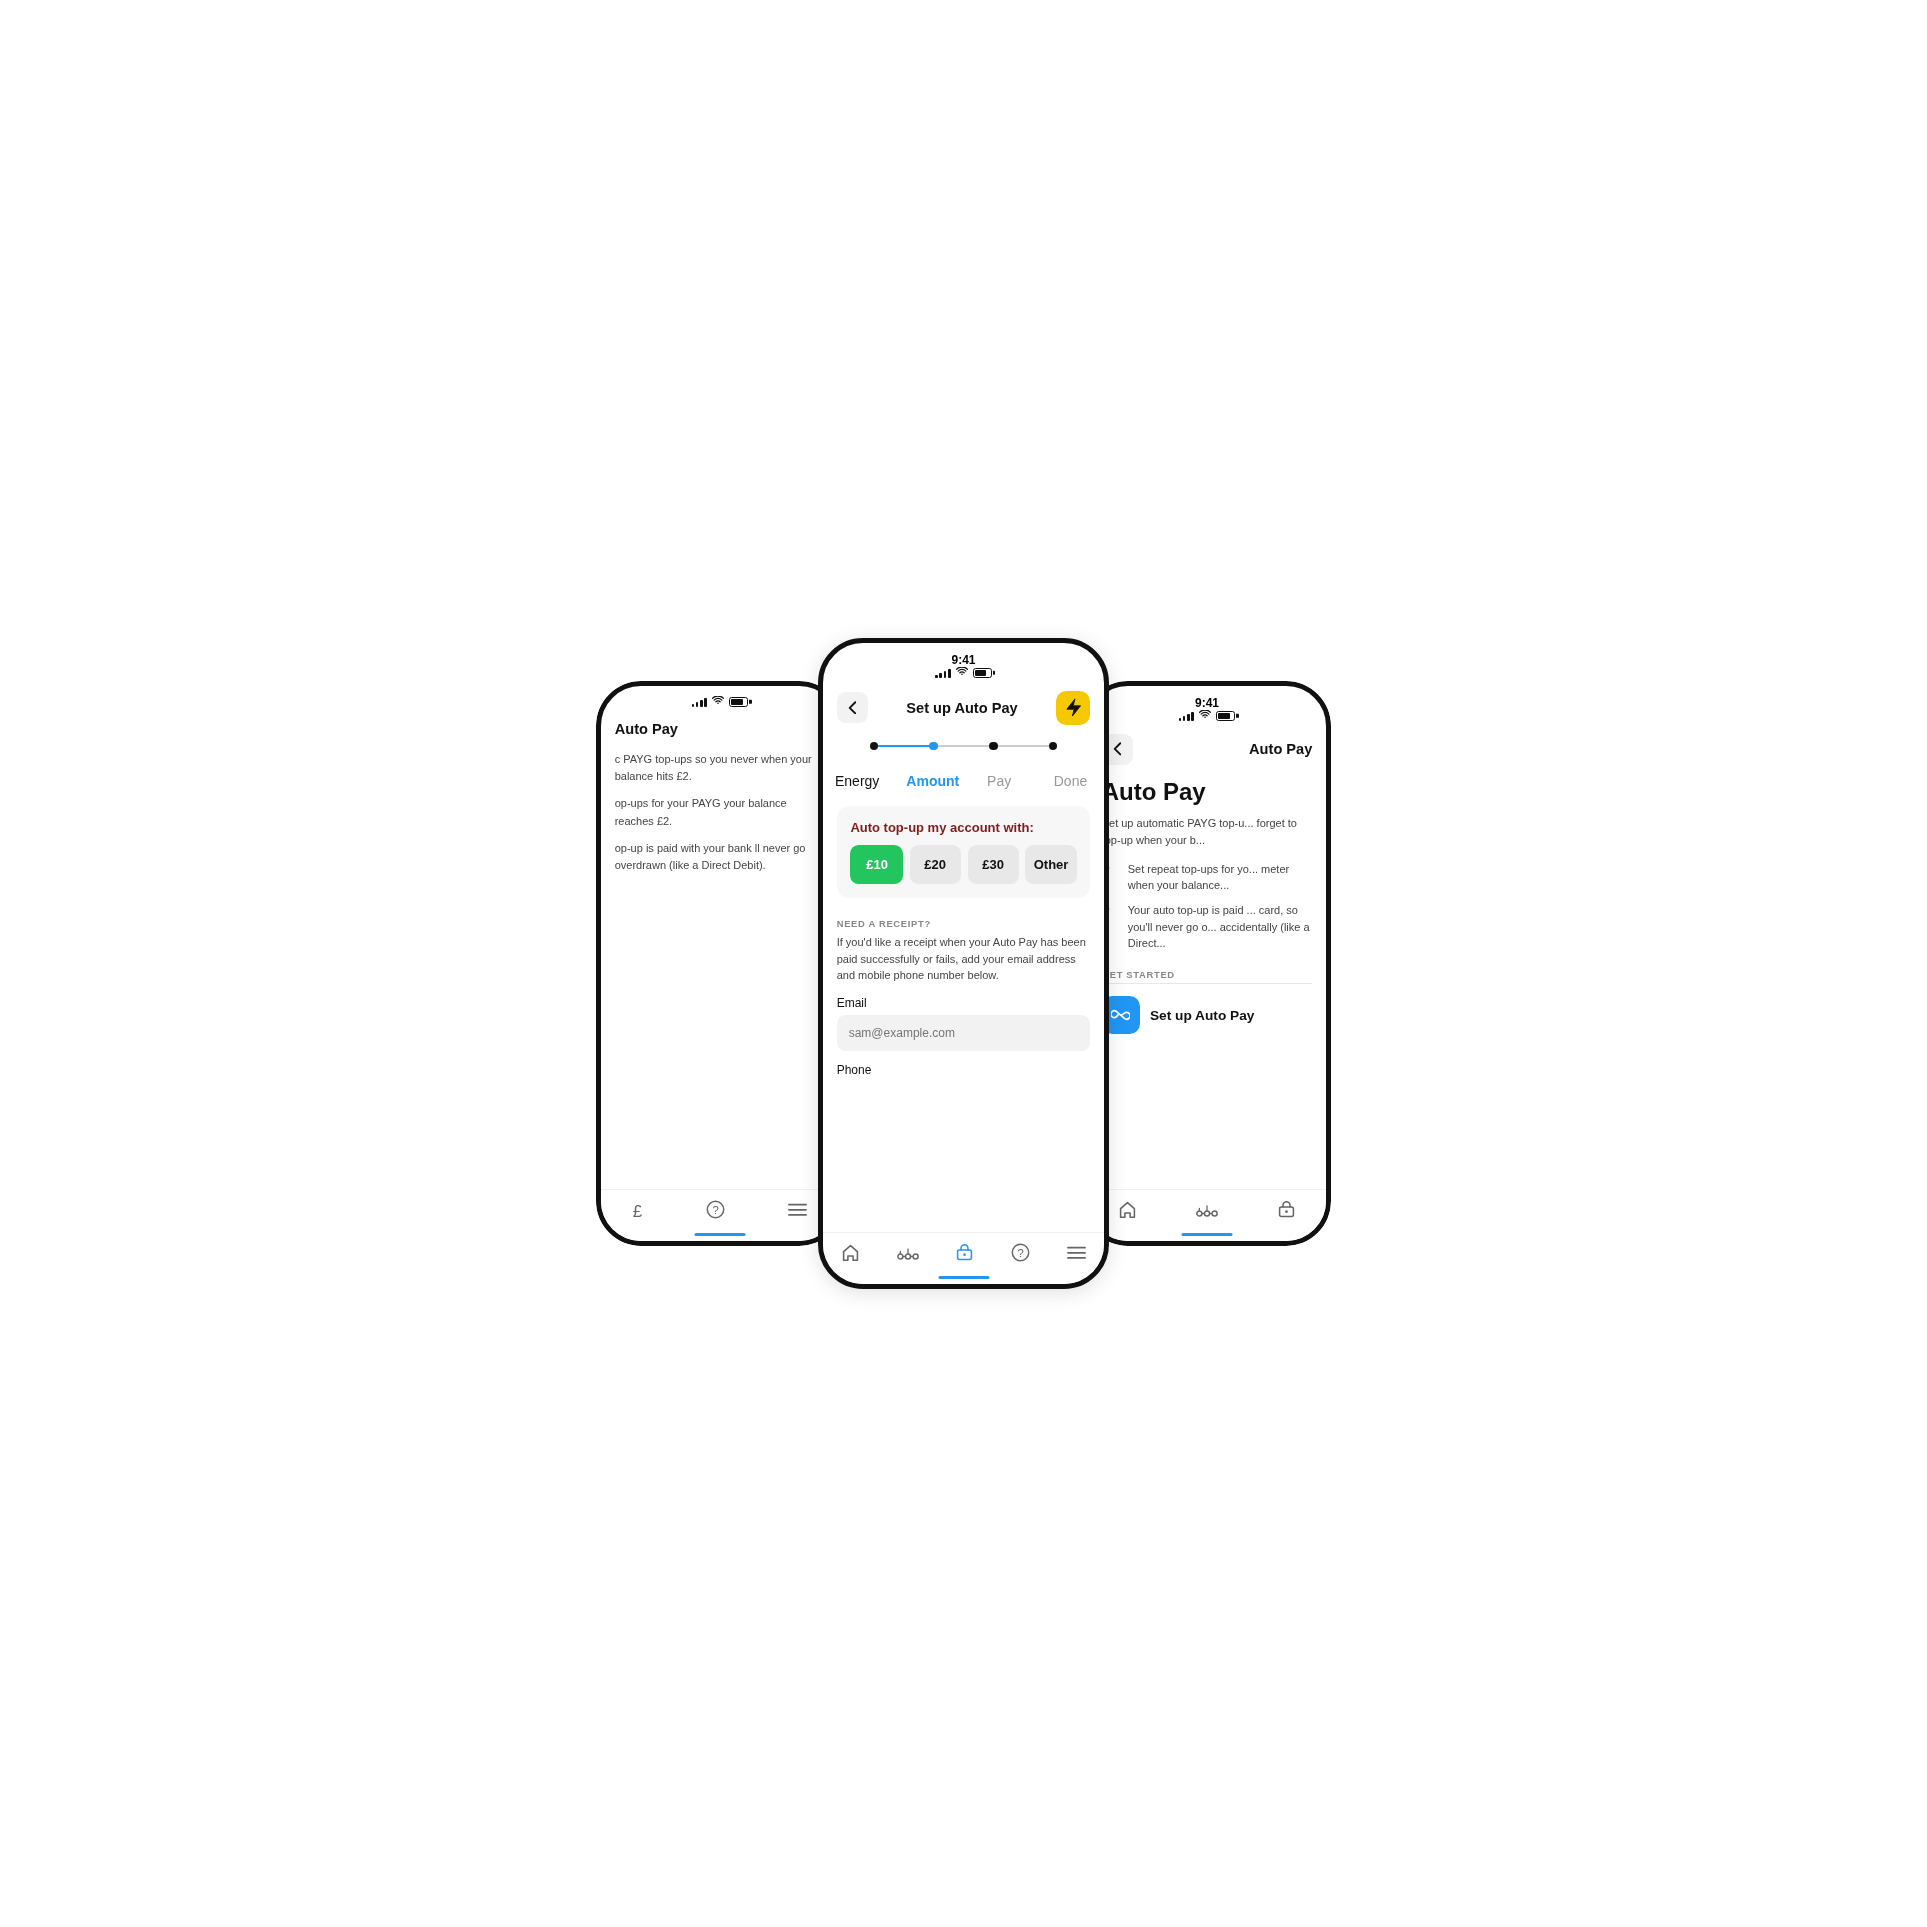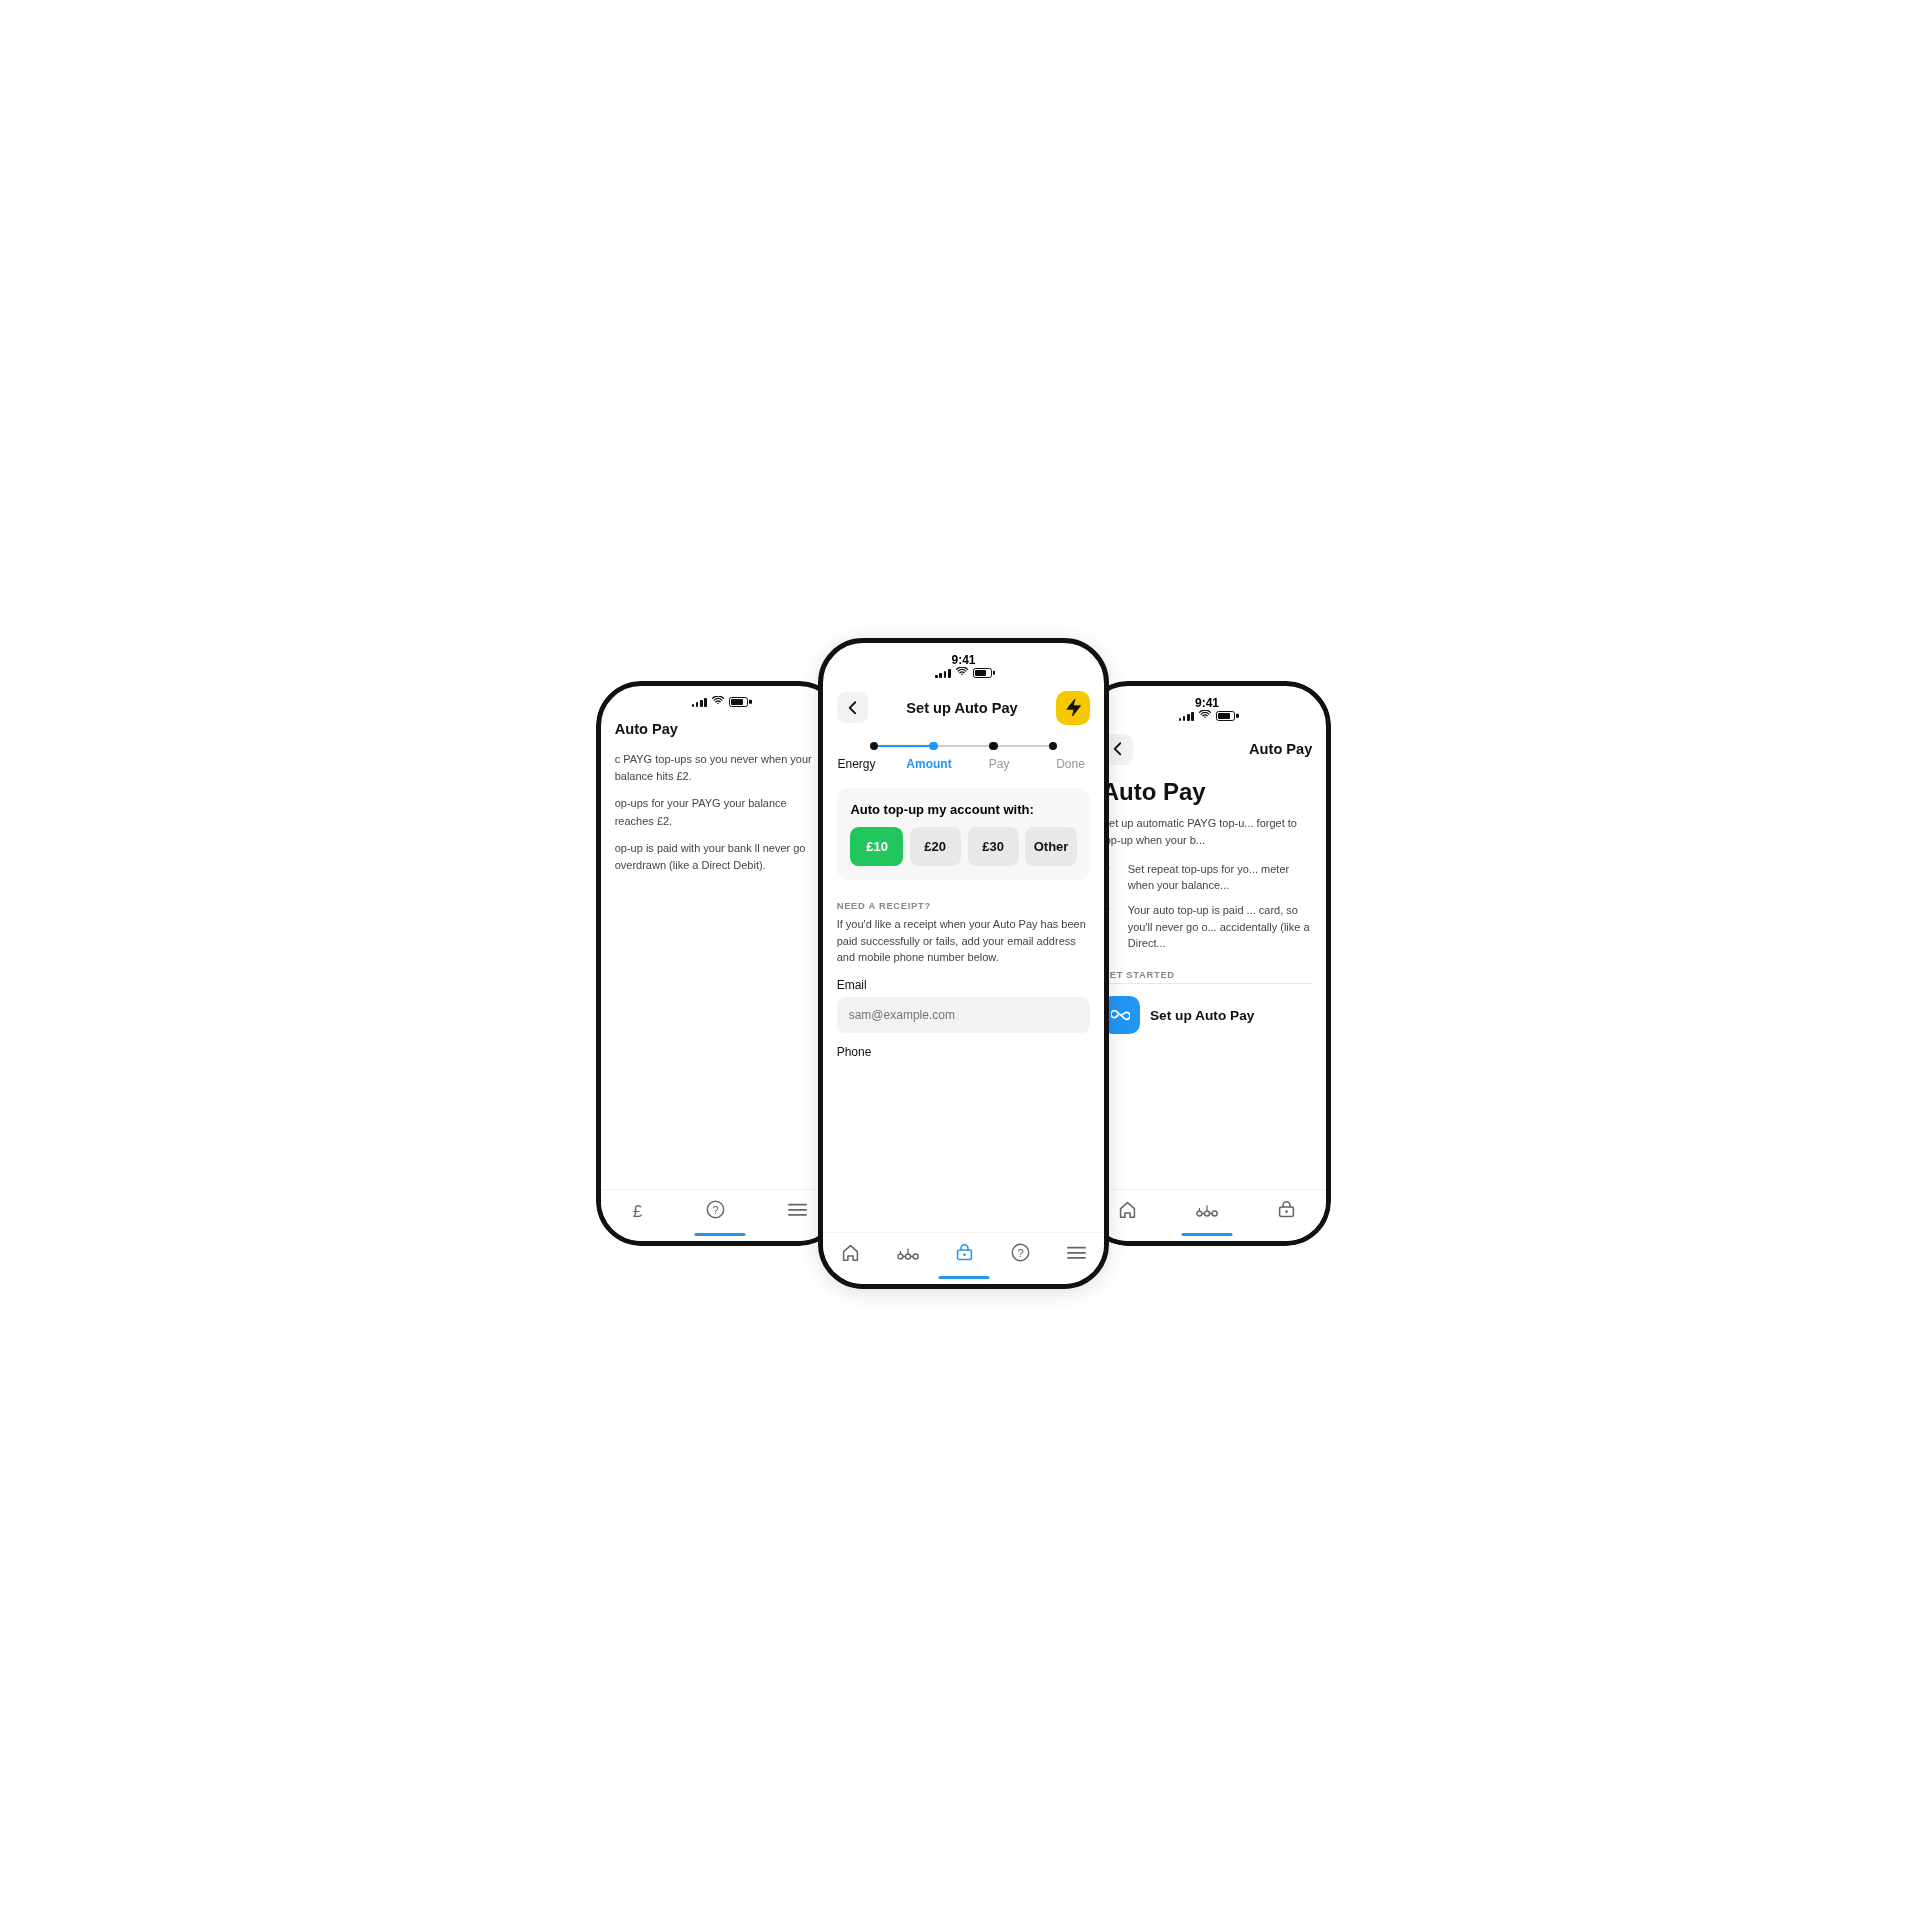--- a/index.html
+++ b/index.html
@@ -168,39 +168,40 @@
       background: #ccc;
       max-width: 51px;
     }
     .step-line.completed { background: #2196f3; }
     .step-labels {
       display: flex;
       justify-content: space-between;
       padding: 3.4px 12px 10.3px;
     }
     .step-label {
-      font-size: 12px;
+      font-size: 14px;
       color: #999;
       text-align: center;
       width: 43px;
+      margin-top: 16px;
     }
     .step-label.active { color: #2196f3; font-weight: 600; }
     .step-label.completed { color: #111; }
 
     
     .card-section {
       margin: 6.8px 13.7px;
       background: #f7f7f7;
       border-radius: 12px;
       padding: 13.7px;
     }
     .card-section-title {
       font-size: 13px;
       font-weight: 600;
-      color: #000000;
+      color: #7f1d1d;
       margin-bottom: 10.3px;
     }
     .amount-buttons {
       display: flex;
       gap: 6.8px;
     }
     .amount-btn {
       flex: 1;
       padding: 12px 6.8px;
       border-radius: 8.6px;

